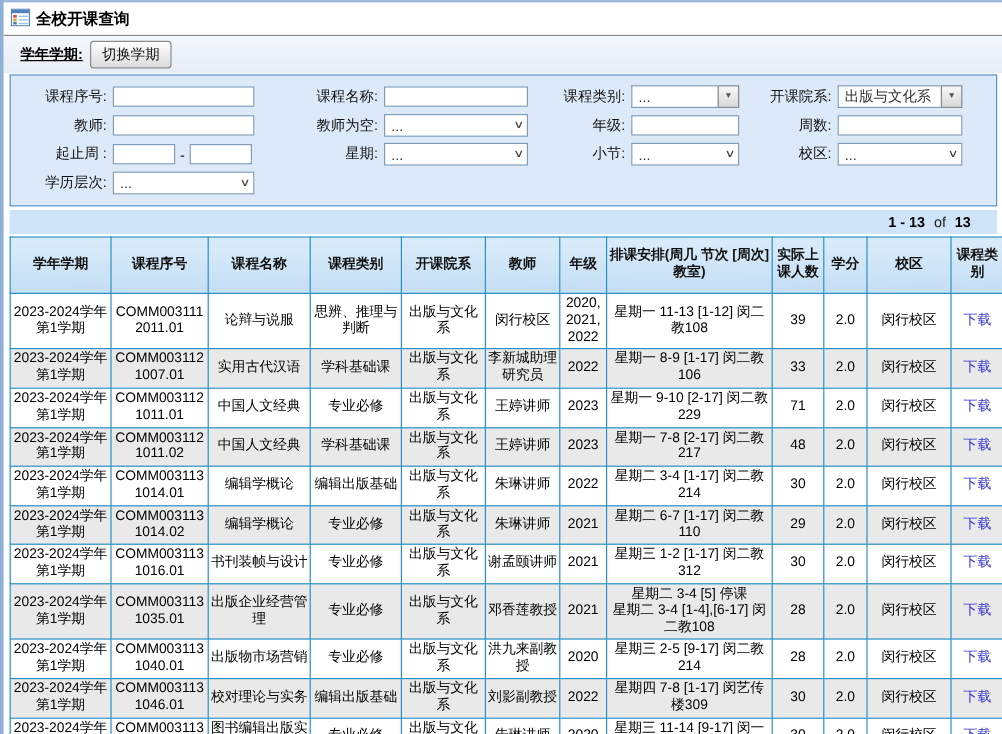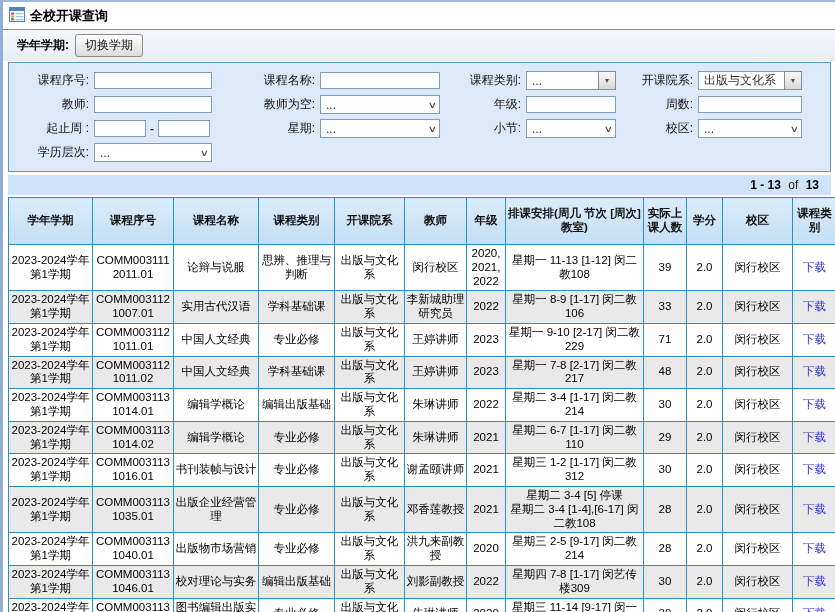--- a/index.html
+++ b/index.html
@@ -18,21 +18,21 @@
     padding:5px 6px 4px 6px;
     border-bottom:1px solid #8c8c8c;
   }
   .title-bar .title{font-weight:bold;font-size:13px;}
   
   .semester-bar{
     display:flex;align-items:center;gap:6px;
     padding:4px 6px 4px 14px;
     background:linear-gradient(#f4f7fb,#e7edf6);
   }
-  .semester-bar .lbl{font-weight:bold;}
+  .semester-bar .lbl{font-weight:bold;text-decoration:underline;}
   .semester-input{
     width:150px;height:17px;
     border:1px solid #9a9a9a;border-radius:8px;
     text-align:center;font-size:12px;
     font-family:inherit;padding:1px 4px;background:#fff;
   }
   .btn{
     background:linear-gradient(#fefefe,#dcdcdc);
     border:1px solid #8a8a8a;border-radius:3px;
     font-size:12px;font-family:inherit;
@@ -77,21 +77,21 @@
     display:flex;align-items:center;justify-content:center;
     font-size:7px;color:#555;cursor:pointer;
   }
   .range-wrap{display:flex;align-items:center;gap:4px;}
   .range-wrap .f-input{width:52px;}
   .btn-row{grid-column:6 / span 2;display:flex;gap:10px;}
   
   .pagination{
     margin:3px 4px 0 5px;
     background:#cfe4f8;
-    padding:3px 12px;
+    padding:3px 22px;
     text-align:right;font-size:12px;color:#222;
   }
   .pagination .b{font-weight:bold;color:#000;}
   .pagination .of{margin:0 4px;}
   
   table.course{
     width:826px;margin:2px 4px 0 5px;
     border-collapse:collapse;table-layout:fixed;
   }
   .course th,.course td{

